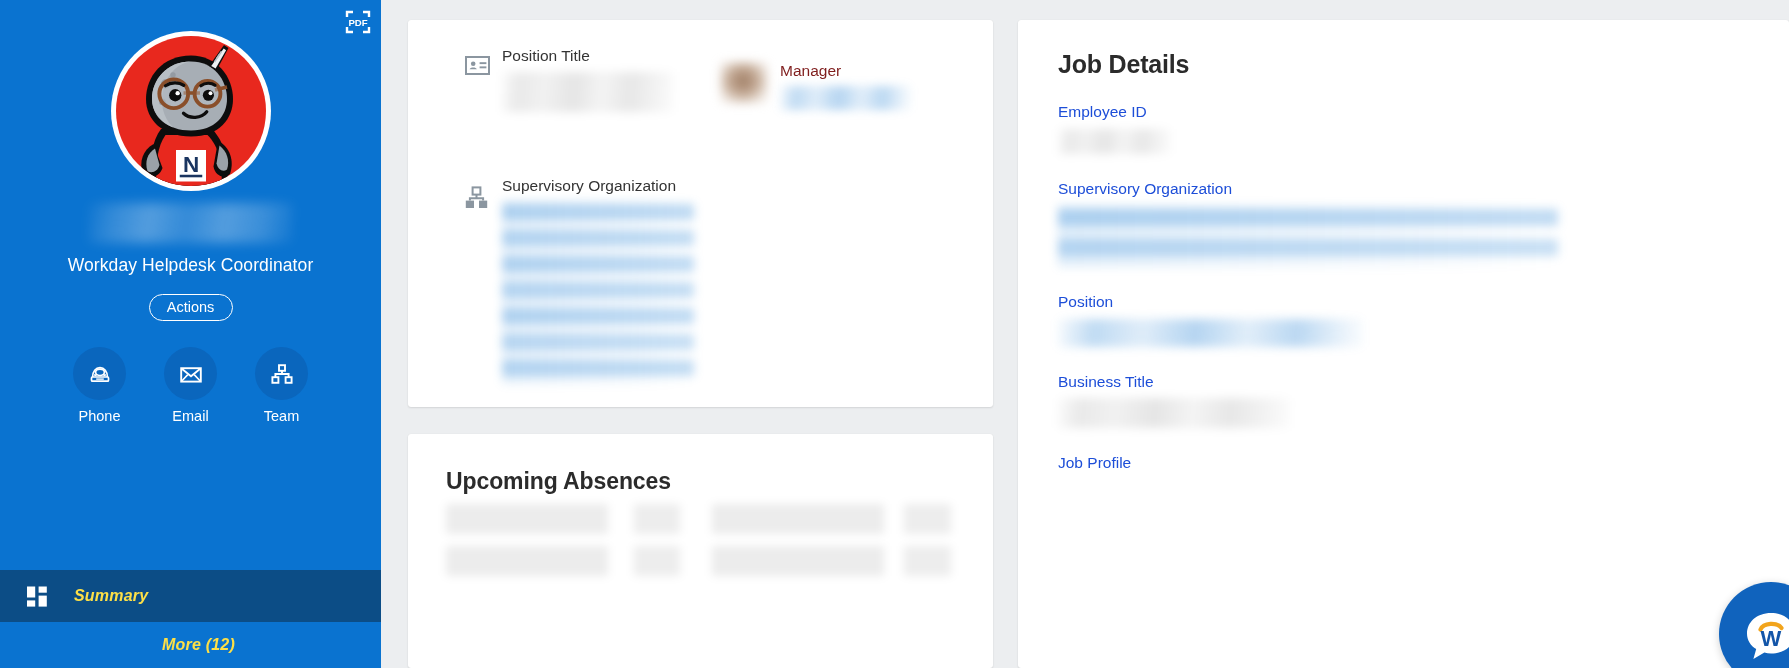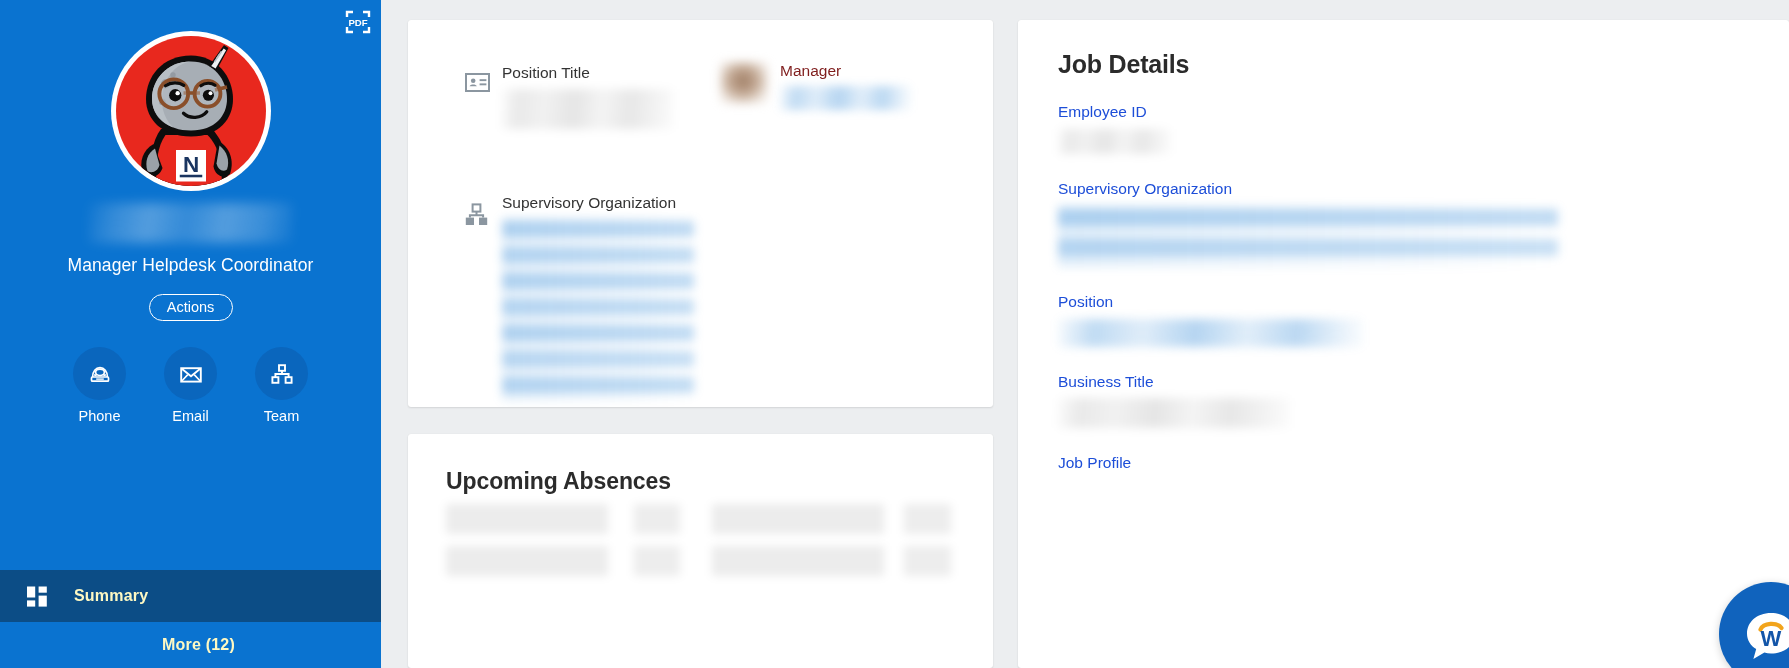--- a/index.html
+++ b/index.html
@@ -146,24 +146,25 @@
   }
   .nav-row.active { background: #0c4d86; }
   .nav-icon {
     width: 74px;
     flex: 0 0 74px;
     display: flex;
     align-items: center;
     justify-content: center;
   }
   .nav-label {
-    color: #fef9c3;
+    color: #fde047;
     font-size: 16px;
     font-weight: bold;
     letter-spacing: 0.2px;
+    font-style: italic;
   }
   .nav-row.more {
     background: #0a73d0;
     justify-content: center;
     height: 46px;
     padding-left: 16px;
   }
   .nav-row.more .nav-label { font-size: 16px; }
 
   
@@ -190,21 +191,21 @@
   }
 
   .card {
     background: #ffffff;
     border-radius: 3px;
     box-shadow: 0 1px 2px rgba(0,0,0,0.10), 0 0 1px rgba(0,0,0,0.08);
   }
 
   .card-job-summary {
     height: 387px;
-    padding: 41px 26px 0 30px;
+    padding: 24px 26px 0 30px;
     position: relative;
     overflow: hidden;
   }
 
   .field-row {
     display: flex;
     align-items: flex-start;
   }
   .field-icon {
     flex: 0 0 64px;
@@ -438,21 +439,21 @@
 
           <rect x="40" y="76" width="20" height="21" fill="#ffffff"></rect>
           <text x="50" y="90.5" font-family="Liberation Sans, sans-serif" font-size="15" font-weight="bold" fill="#1a3560" text-anchor="middle">N</text>
           <rect x="42.5" y="92.5" width="15" height="1.7" fill="#1a3560"></rect>
         </svg>
       </div>
     </div>
 
     <div class="worker-name-redacted"></div>
 
-    <div class="worker-title">Manager Helpdesk Coordinator</div>
+    <div class="worker-title">Workday Helpdesk Coordinator</div>
 
     <button class="actions-btn">Actions</button>
 
     <div class="quick-actions">
 
       <div class="qa-item">
         <div class="qa-circle">
           <svg width="26" height="26" viewBox="0 0 26 26" aria-hidden="true">
             <g fill="none" stroke="#ffffff" stroke-width="1.7">
               <rect x="4.5" y="16" width="17" height="4.2" rx="1"></rect>

